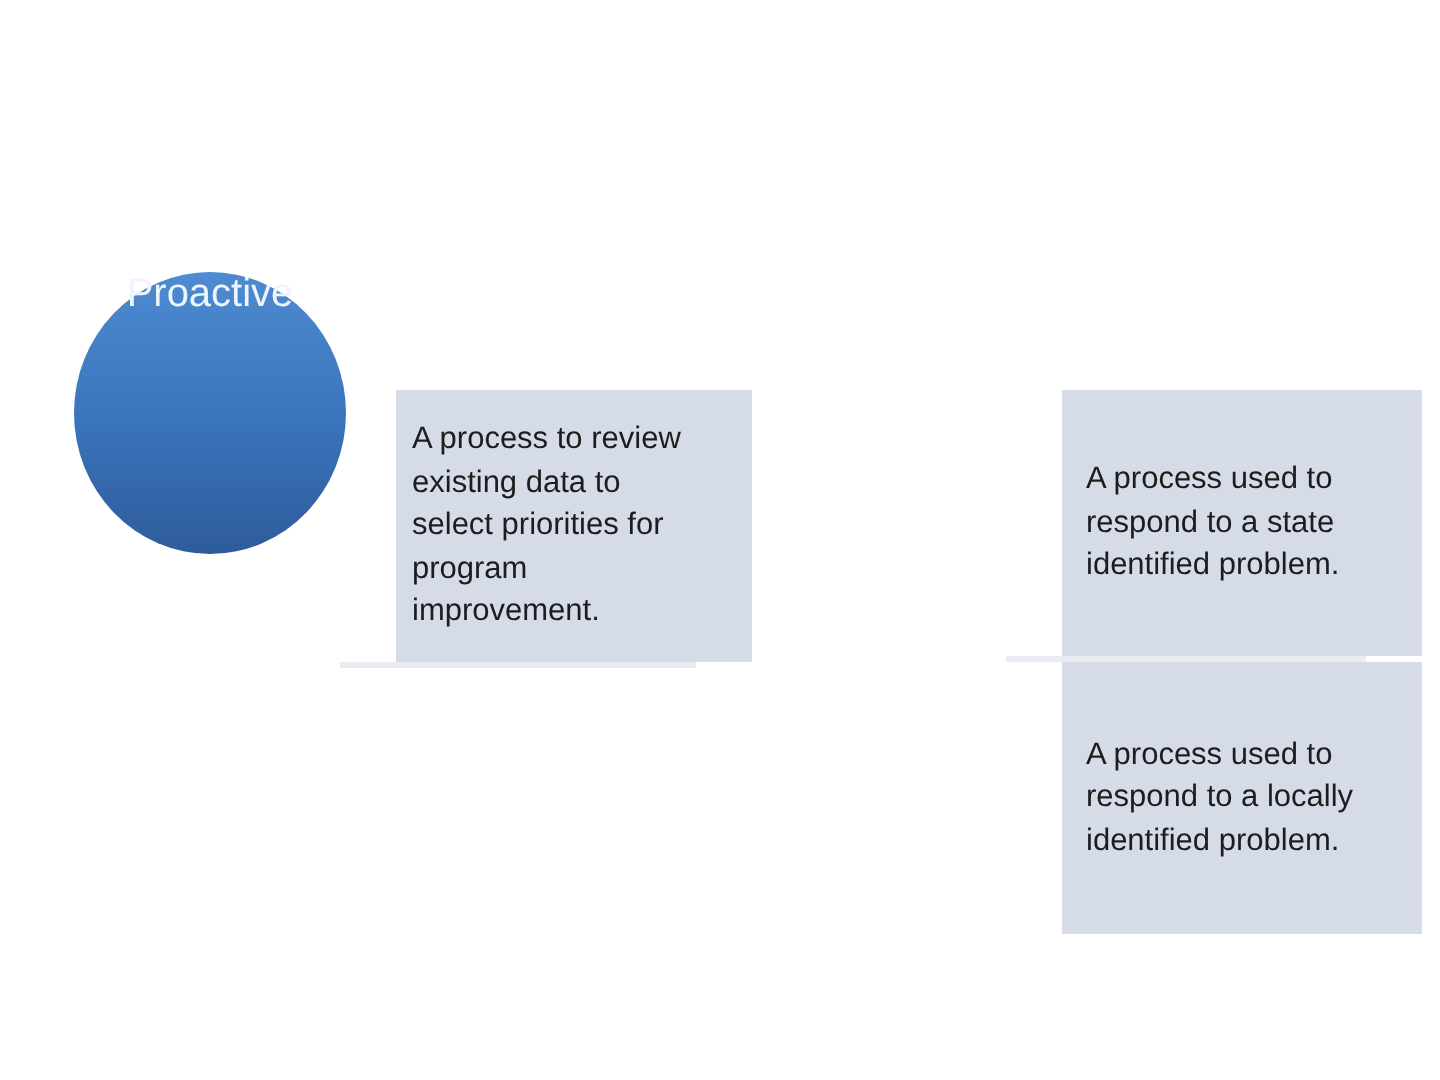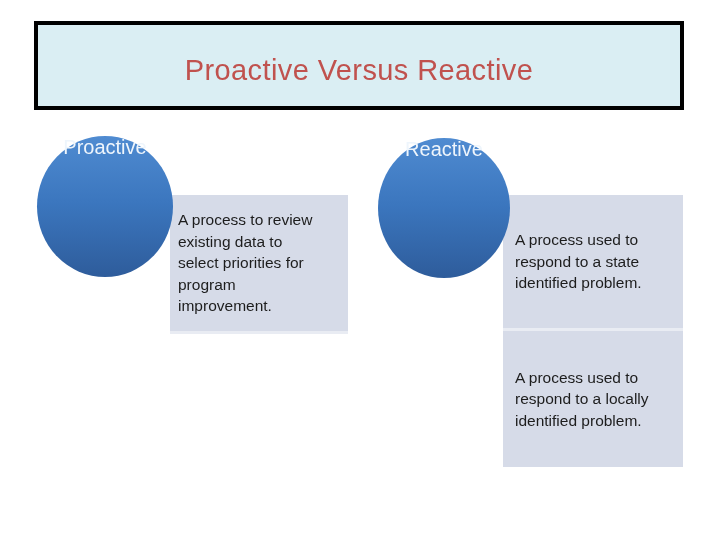--- a/index.html
+++ b/index.html
@@ -49,47 +49,42 @@
   .info-box {
     position: absolute;
     box-sizing: border-box;
     background: #d6dbe8;
     display: flex;
     align-items: center;
     color: #1d1d1d;
     font-size: 15.5px;
     line-height: 21.5px;
     z-index: 1;
+    margin-left: 28px;
   }
   .info-box .box-text { white-space: pre-line; }
   .box-l1 { left: 170px; top: 195px; width: 178px; height: 136px; padding-left: 8px;  }
   .box-l2 { left: 170px; top: 334px; width: 178px; height: 131px; padding-left: 8px;  }
   .box-r1 { left: 503px; top: 195px; width: 180px; height: 133px; padding-left: 12px; }
   .box-r2 { left: 503px; top: 331px; width: 180px; height: 136px; padding-left: 12px; }
 
   .divider { position: absolute; background: #e9ecf3; z-index: 1; }
   .divider-left  { left: 170px; top: 331px; width: 178px; height: 3px; }
   .divider-right { left: 503px; top: 328px; width: 180px; height: 3px; }
 </style>
 </head>
 <body>
 
 <div class="stage">
 
-  <div class="title-box">
-    <div class="title-text">Proactive Versus Reactive</div>
-  </div>
 
   <div class="circle circle-proactive">
     <span>Proactive</span>
   </div>
 
-  <div class="circle circle-reactive">
-    <span>Reactive</span>
-  </div>
 
   <div class="info-box box-l1">
     <div class="box-text">A process to review
 existing data to
 select priorities for
 program
 improvement.</div>
   </div>
 
   <div class="divider divider-left"></div>

